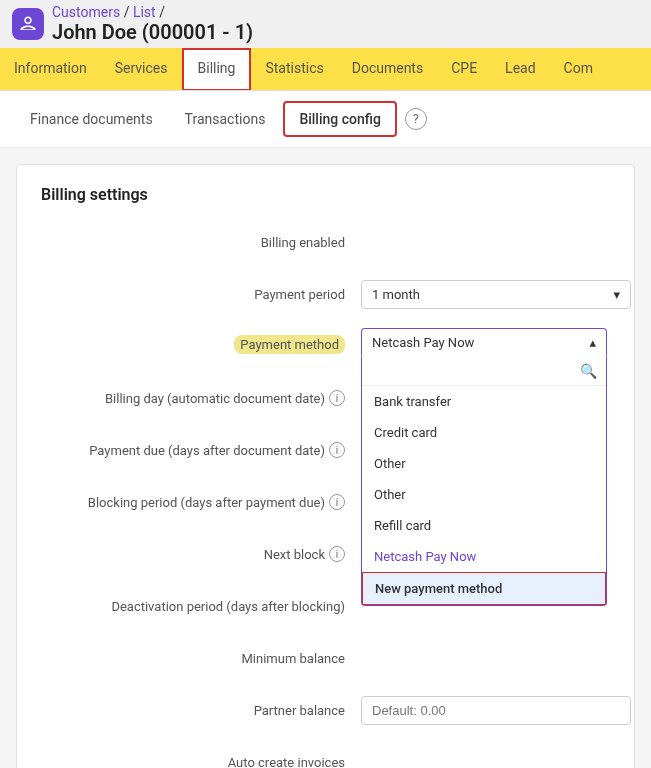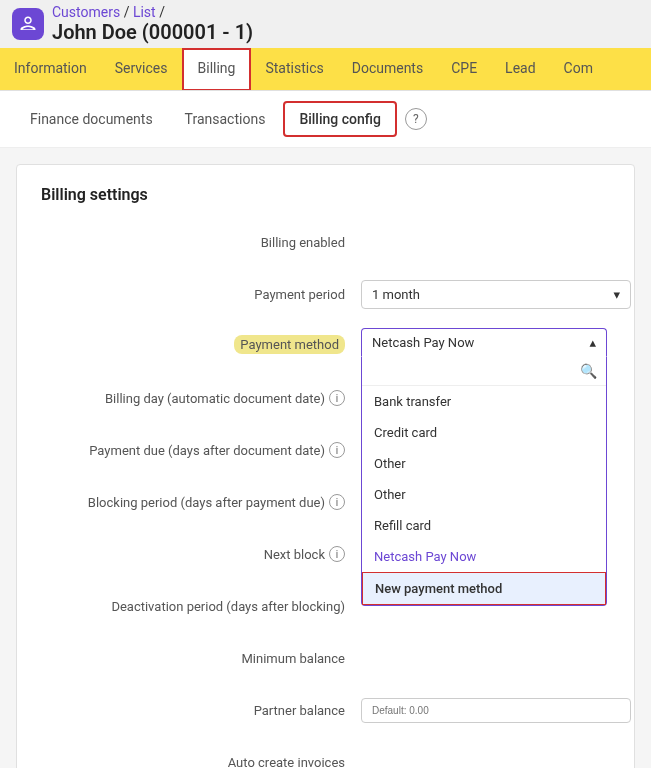--- a/index.html
+++ b/index.html
@@ -40,21 +40,21 @@
     .search-icon-wrap { color: #999; font-size: 14px; }
     .dropdown-list { max-height: 220px; overflow-y: auto; }
     .dropdown-item { padding: 8px 12px; cursor: pointer; font-size: 13px; color: #333; }
     .dropdown-item.highlighted { background: #e8f0fe; border: 1px solid #d32f2f; color: #333; font-weight: 500; }
     .dropdown-item.link-color { color: #6c47d4; }
 
     .info-icon { display: inline-flex; align-items: center; justify-content: center; width: 16px; height: 16px; border: 1px solid #999; border-radius: 50%; font-size: 10px; color: #666; cursor: pointer; }
 
     .period-select { width: 270px; }
 
-    .partner-input { width: 270px; border: 1px solid #ccc; border-radius: 4px; padding: 6px 10px; font-size: 10px; color: #999; background: white; }
+    .partner-input { width: 270px; border: 1px solid #ccc; border-radius: 4px; padding: 6px 10px; font-size: 13px; color: #999; background: white; }
   </style>
 </head>
 <body>
 
 <div class="top-bar">
   <div class="app-icon">
     <svg width="18" height="18" viewBox="0 0 24 24" fill="white">
         <path d="M12 2C9.24 2 7 4.24 7 7s2.24 5 5 5 5-2.24 5-5-2.24-5-5-5zm0 2c1.66 0 3 1.34 3 3s-1.34 3-3 3-3-1.34-3-3 1.34-3 3-3zm0 10c-3.33 0-10 1.67-10 5v1h20v-1c0-3.33-6.67-5-10-5zm0 2c2.97 0 6.1 1.46 7.39 3H4.61C5.9 17.46 9.03 16 12 16z"></path>
       </svg>
   </div>

